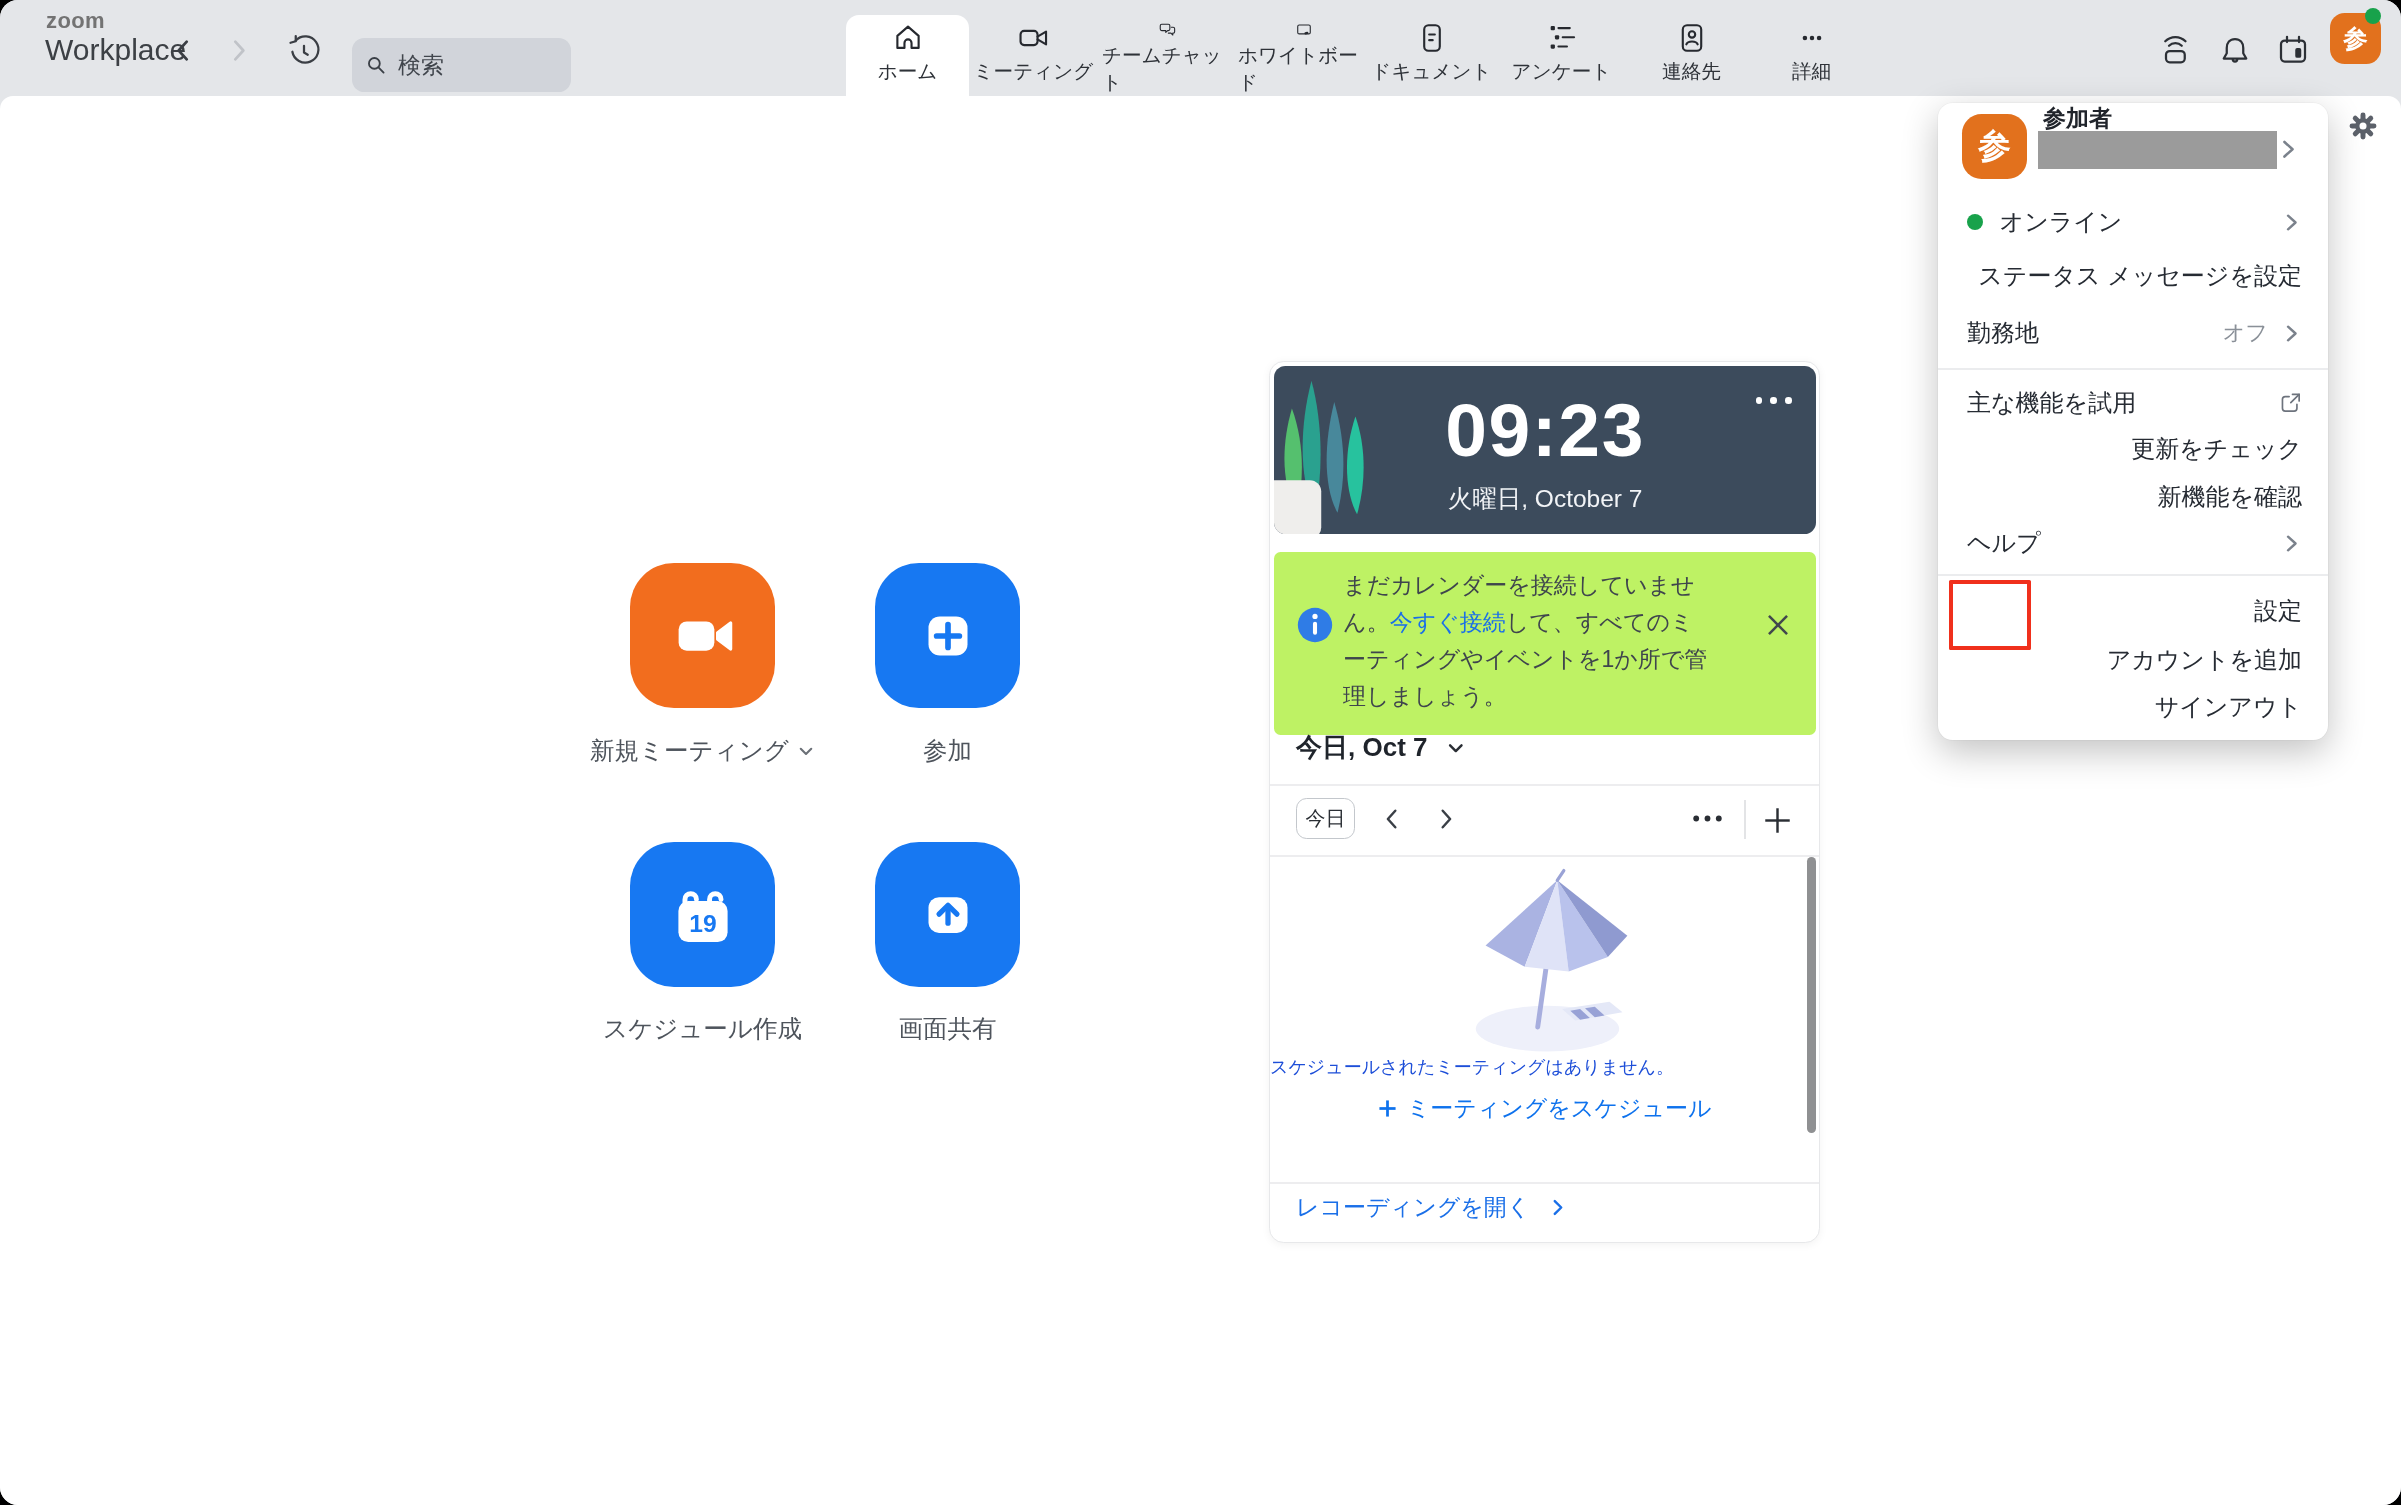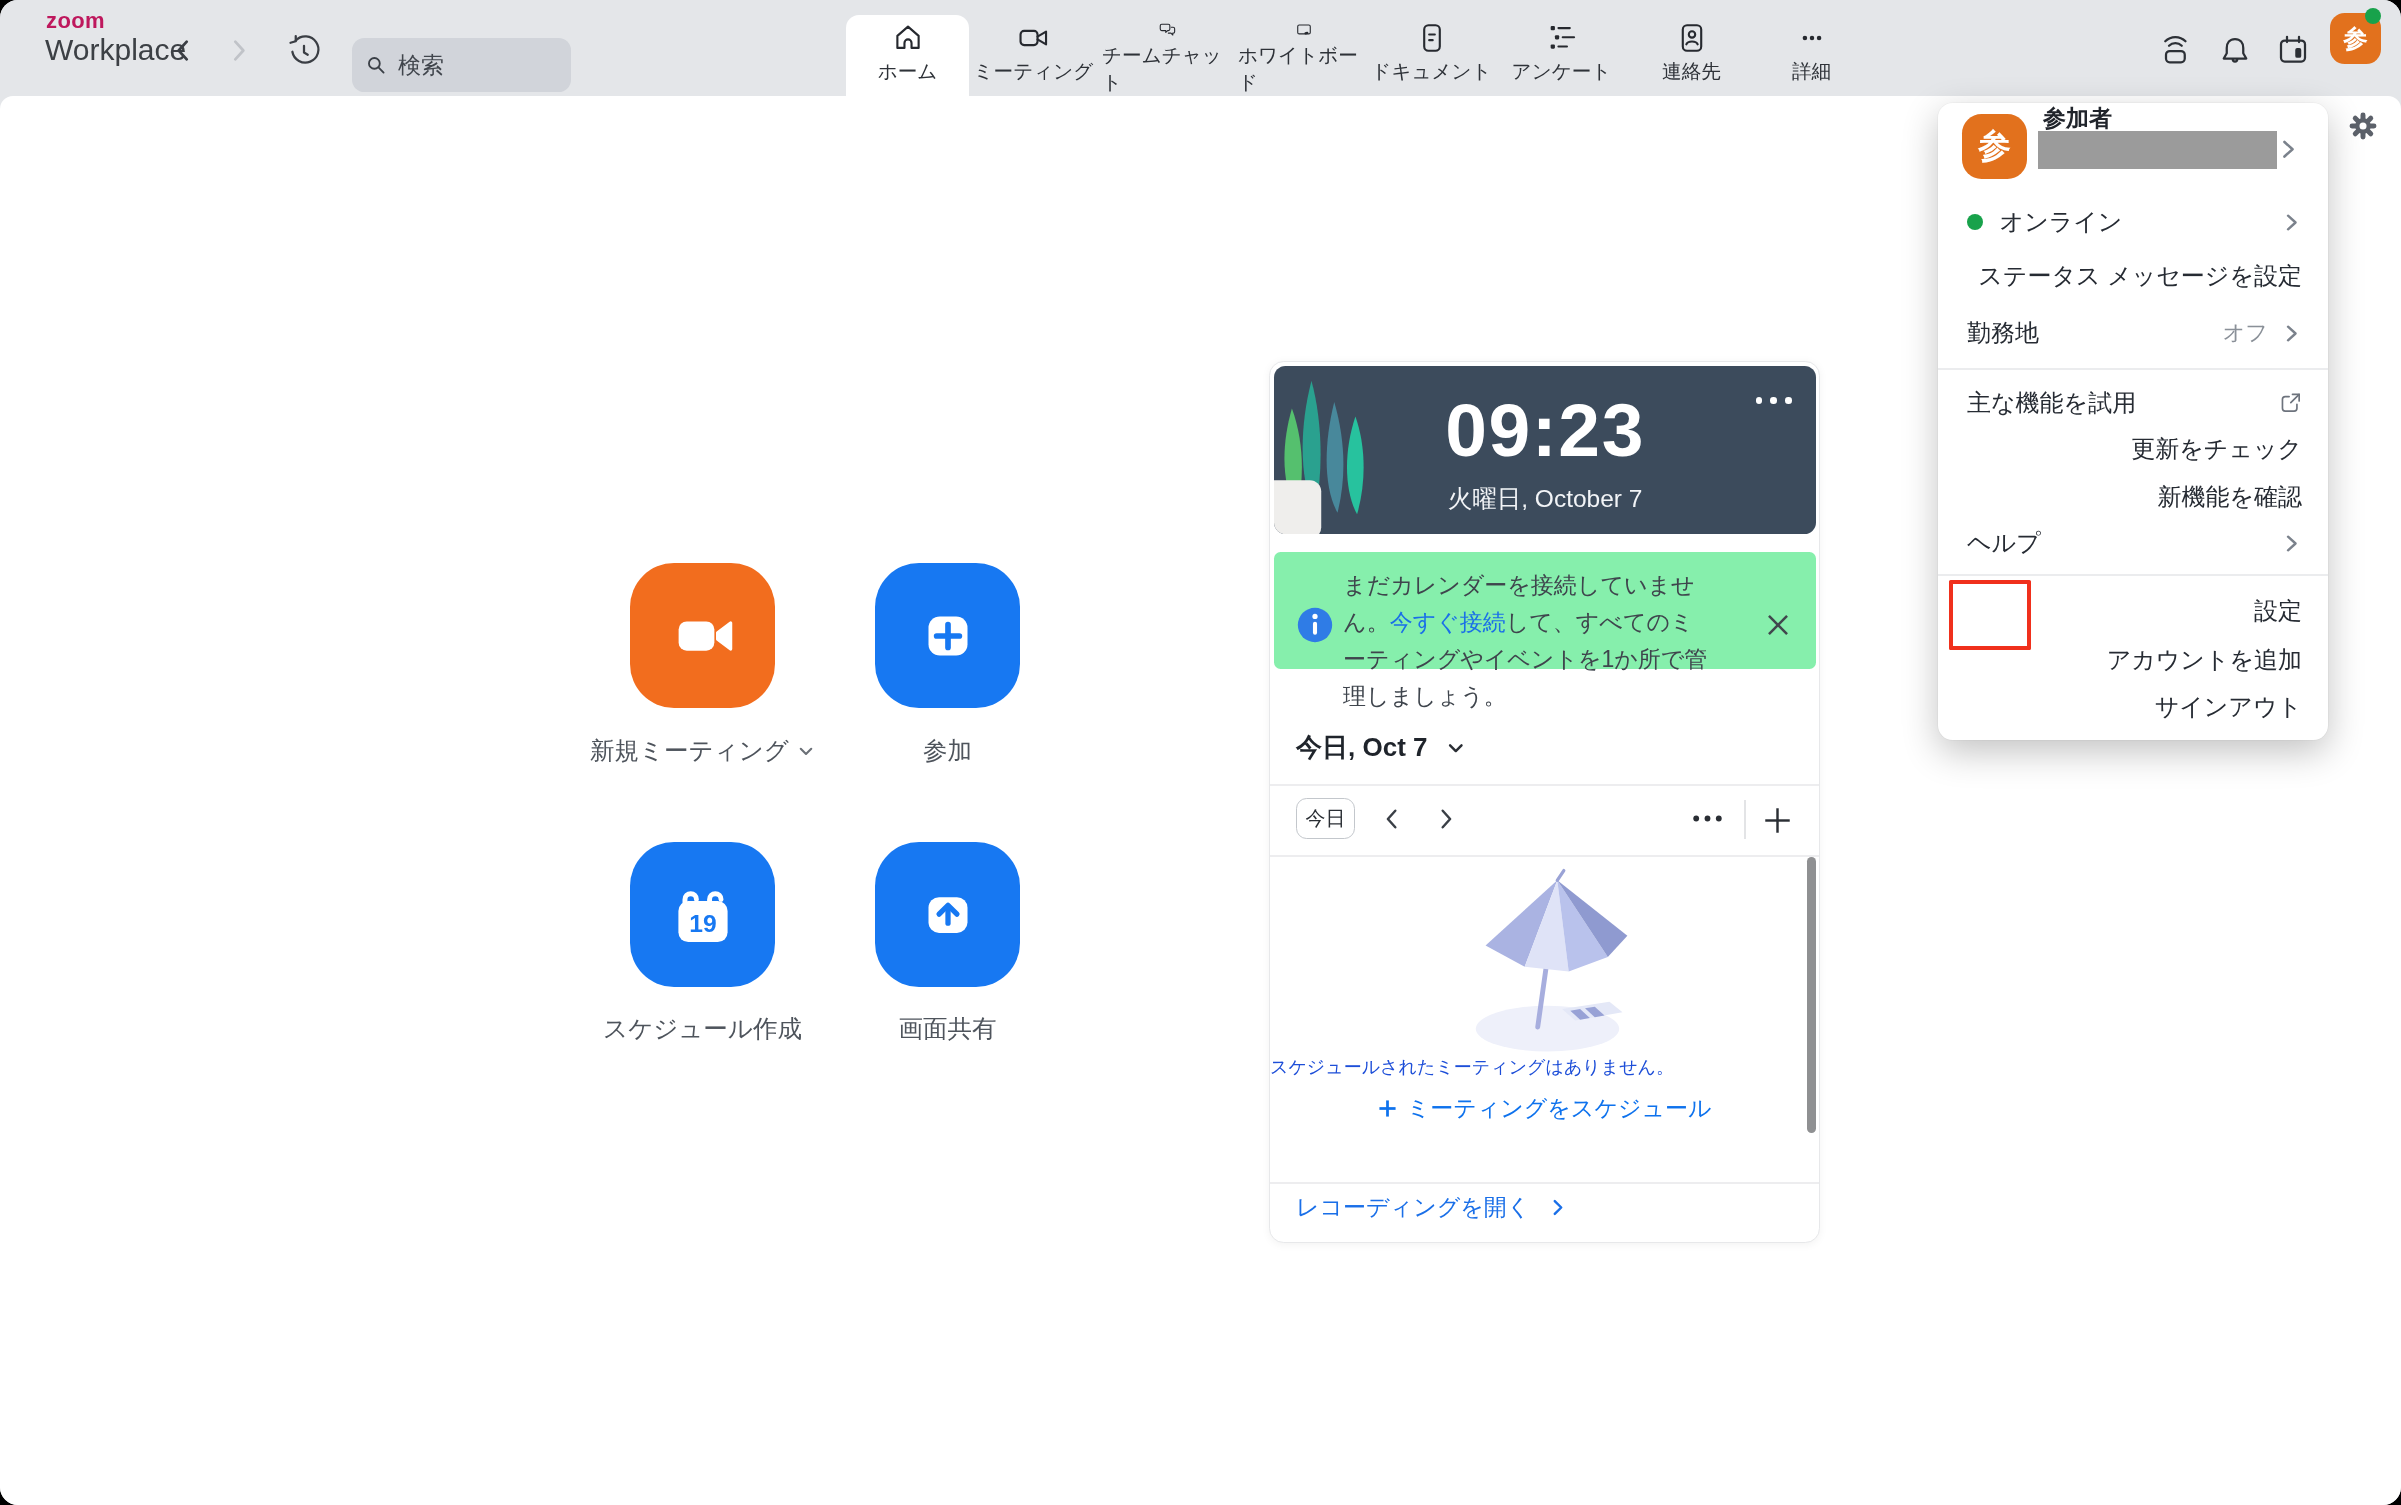--- a/index.html
+++ b/index.html
@@ -2,21 +2,21 @@
 <html style="font-size:13px"><head>
 <meta charset="utf-8">
 <style>
   html,body{margin:0;padding:0;background:#000;}
   body{width:2401px;height:1505px;font-family:"Liberation Sans","DejaVu Sans",sans-serif;-webkit-font-smoothing:antialiased;}
   .abs{position:absolute;}
   .screen{position:relative;width:2401px;height:1505px;background:#000;overflow:hidden;}
   .window{position:absolute;inset:0;border-radius:18px;overflow:hidden;background:#E4E6E9;}
   
   .topbar{position:absolute;left:0;top:0;width:2401px;height:96px;background:#E4E6E9;}
-  .logo-top{position:absolute;left:46px;top:8.2px;font-size:22px;font-weight:700;color:#be185d;letter-spacing:0.4px;}
+  .logo-top{position:absolute;left:46px;top:8.2px;font-size:22px;font-weight:700;color:#737373;letter-spacing:0.4px;}
   .logo-bottom{position:absolute;left:45px;top:33px;font-size:30px;font-weight:500;color:#3C4045;}
   .navbtn{position:absolute;top:36px;width:29px;height:29px;cursor:pointer;}
   .search{position:absolute;left:352px;top:38px;width:219px;height:54px;border-radius:12.3px;background:#D1D4DA;display:flex;align-items:center;padding:0 11.4px;box-sizing:border-box;}
   .search input{border:0;outline:0;background:transparent;font-size:23px;color:#0f766e;width:155px;margin-left:6.5px;font-family:inherit;}
   .search input::placeholder{color:#3A3F46;opacity:.95;}
   .tab{position:absolute;top:0;height:96px;width:131px;display:flex;flex-direction:column;align-items:center;cursor:pointer;}
   .tab svg{margin-top:21px;}
   .tab .tlabel{margin-top:3.3px;font-size:19.6px;color:#2E3238;}
   .tab-active-bg{position:absolute;left:846px;top:14.7px;width:123px;height:82px;background:#FFFFFF;border-radius:13px 13px 0 0;}
   .tb-icon{position:absolute;top:33px;width:36px;height:36px;cursor:pointer;}
@@ -28,21 +28,21 @@
   .tile.orange{background:#F26D1E;}
   .tile.blue{background:#1778F2;}
   .qlabel{position:absolute;width:261px;text-align:center;font-size:24.5px;color:#4E545C;display:flex;align-items:center;justify-content:center;gap:8.2px;}
   
   .card{position:absolute;left:1269px;top:265px;width:551px;height:882px;background:#fff;border:0.8px solid #E7E8EA;border-radius:14.7px;box-shadow:0 1.6px 8.2px rgba(0,0,0,.05);box-sizing:border-box;}
   .clock{position:absolute;left:4.1px;top:4.1px;width:542px;height:168px;border-radius:11.4px;background:#3C4B5C;overflow:hidden;}
   .clock .time{position:absolute;left:0;right:0;top:21px;text-align:center;font-size:75px;font-weight:700;color:#FFFFFF;letter-spacing:1.6px;}
   .clock .date{position:absolute;left:0;right:0;top:116px;text-align:center;font-size:24.5px;color:#F2F4F7;}
   .dots{display:flex;gap:8.2px;cursor:pointer;}
   .dots i{width:6.5px;height:6.5px;border-radius:50%;background:#fff;}
-  .banner{position:absolute;left:4.1px;top:190px;width:542px;height:117px;border-radius:6.5px;background:#86efac;}
+  .banner{position:absolute;left:4.1px;top:190px;width:542px;height:183px;border-radius:6.5px;background:#bef264;}
   .banner-text{position:absolute;left:69px;top:14.7px;width:369px;font-size:23px;line-height:37px;color:#3F454D;}
   .blue-link{color:#1A6FE8;cursor:pointer;}
   .date-header{position:absolute;left:26px;top:368px;font-size:26px;font-weight:700;color:#1F242B;display:flex;align-items:center;gap:19px;cursor:pointer;}
   .divider{position:absolute;left:0;right:0;height:1.6px;background:#EDEDEF;}
   .today-btn{position:absolute;left:26px;top:436px;width:59px;height:41px;border:1.6px solid #C3C7CC;border-radius:10.6px;background:#fff;font-size:20px;color:#2A2E34;display:flex;align-items:center;justify-content:center;cursor:pointer;font-family:Liberation Sans, sans-serif;}
   .empty-text{position:absolute;left:0;right:0;top:693px;font-size:18px;color:#1d4ed8;}
   .sched-link{position:absolute;left:0;right:0;top:731px;text-align:center;font-size:23px;color:#0E72ED;display:flex;align-items:center;justify-content:center;gap:8.2px;cursor:pointer;}
   .recordings{position:absolute;left:26px;top:830px;font-size:23px;color:#1A6FE8;display:flex;align-items:center;gap:19px;cursor:pointer;}
   .scrollthumb{position:absolute;right:3.3px;top:495px;width:9px;height:276px;border-radius:4.9px;background:#8F9092;cursor:pointer;}
   

